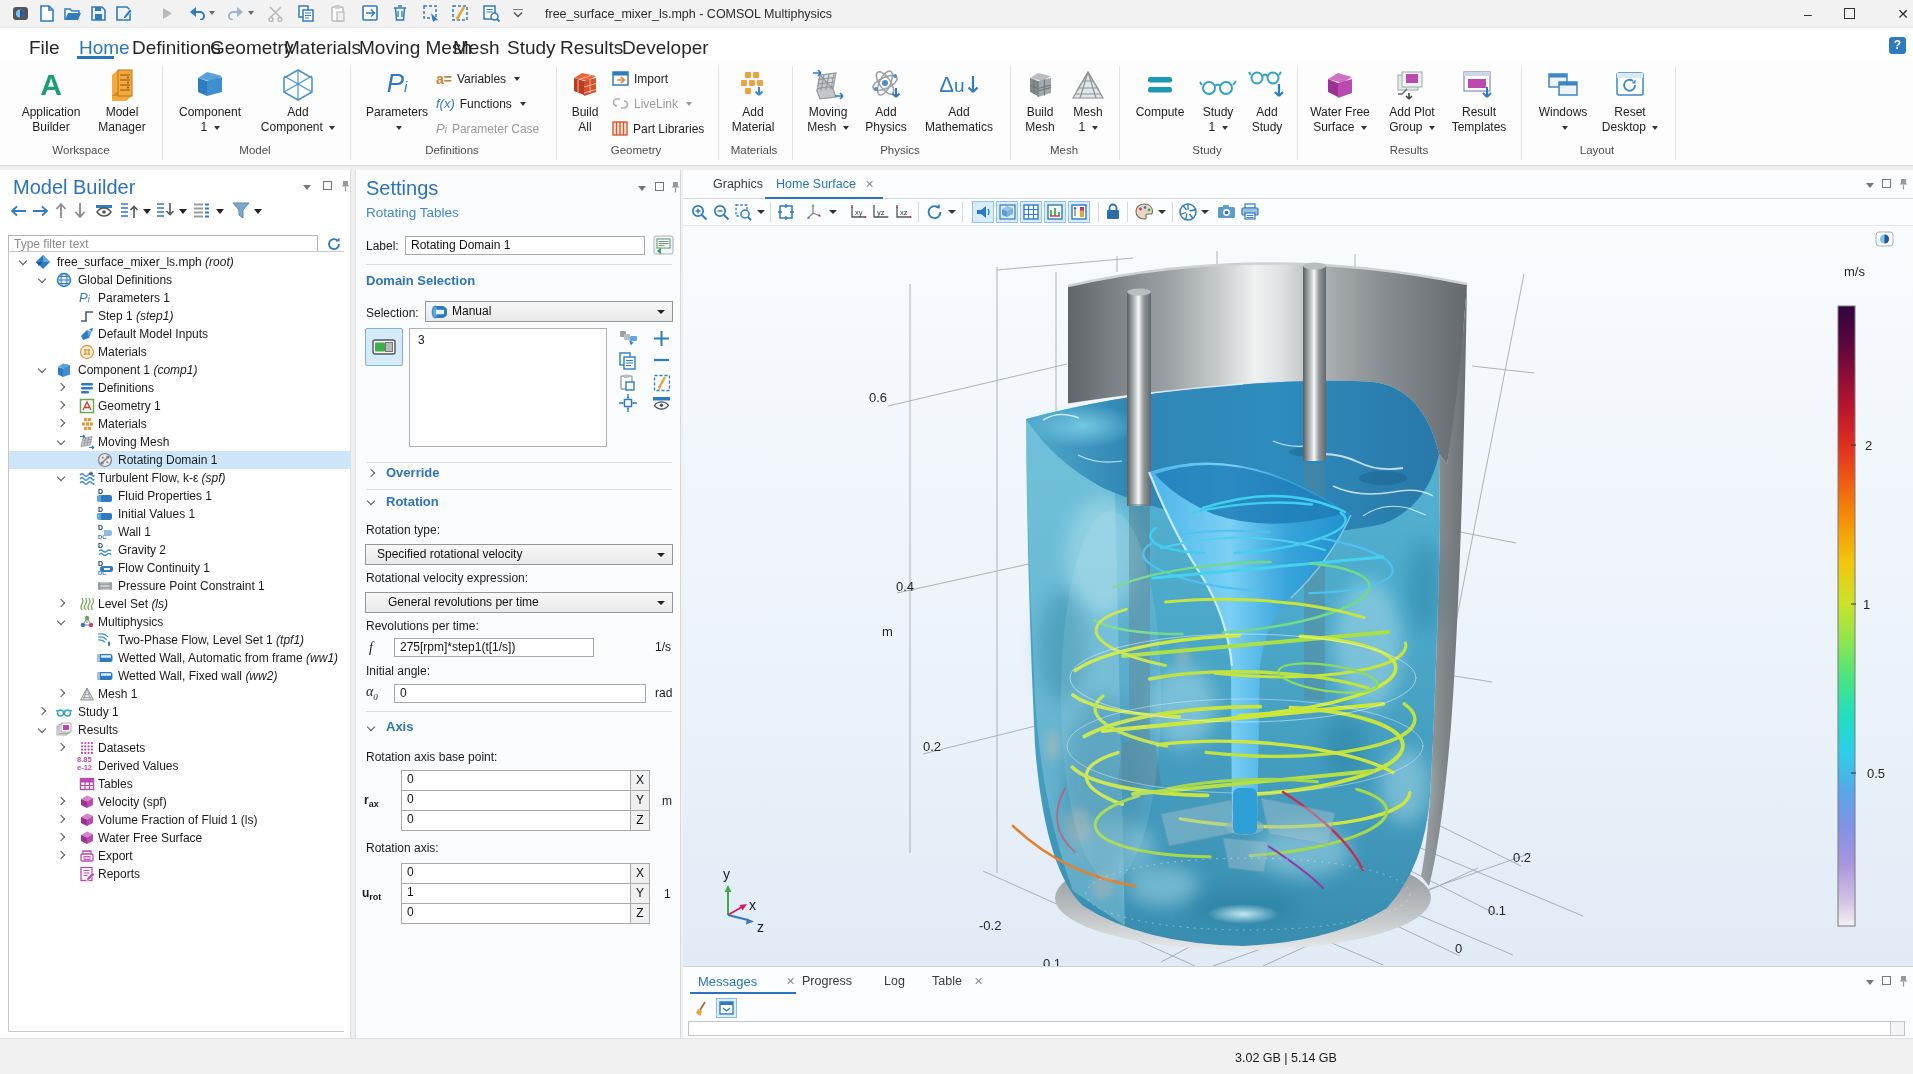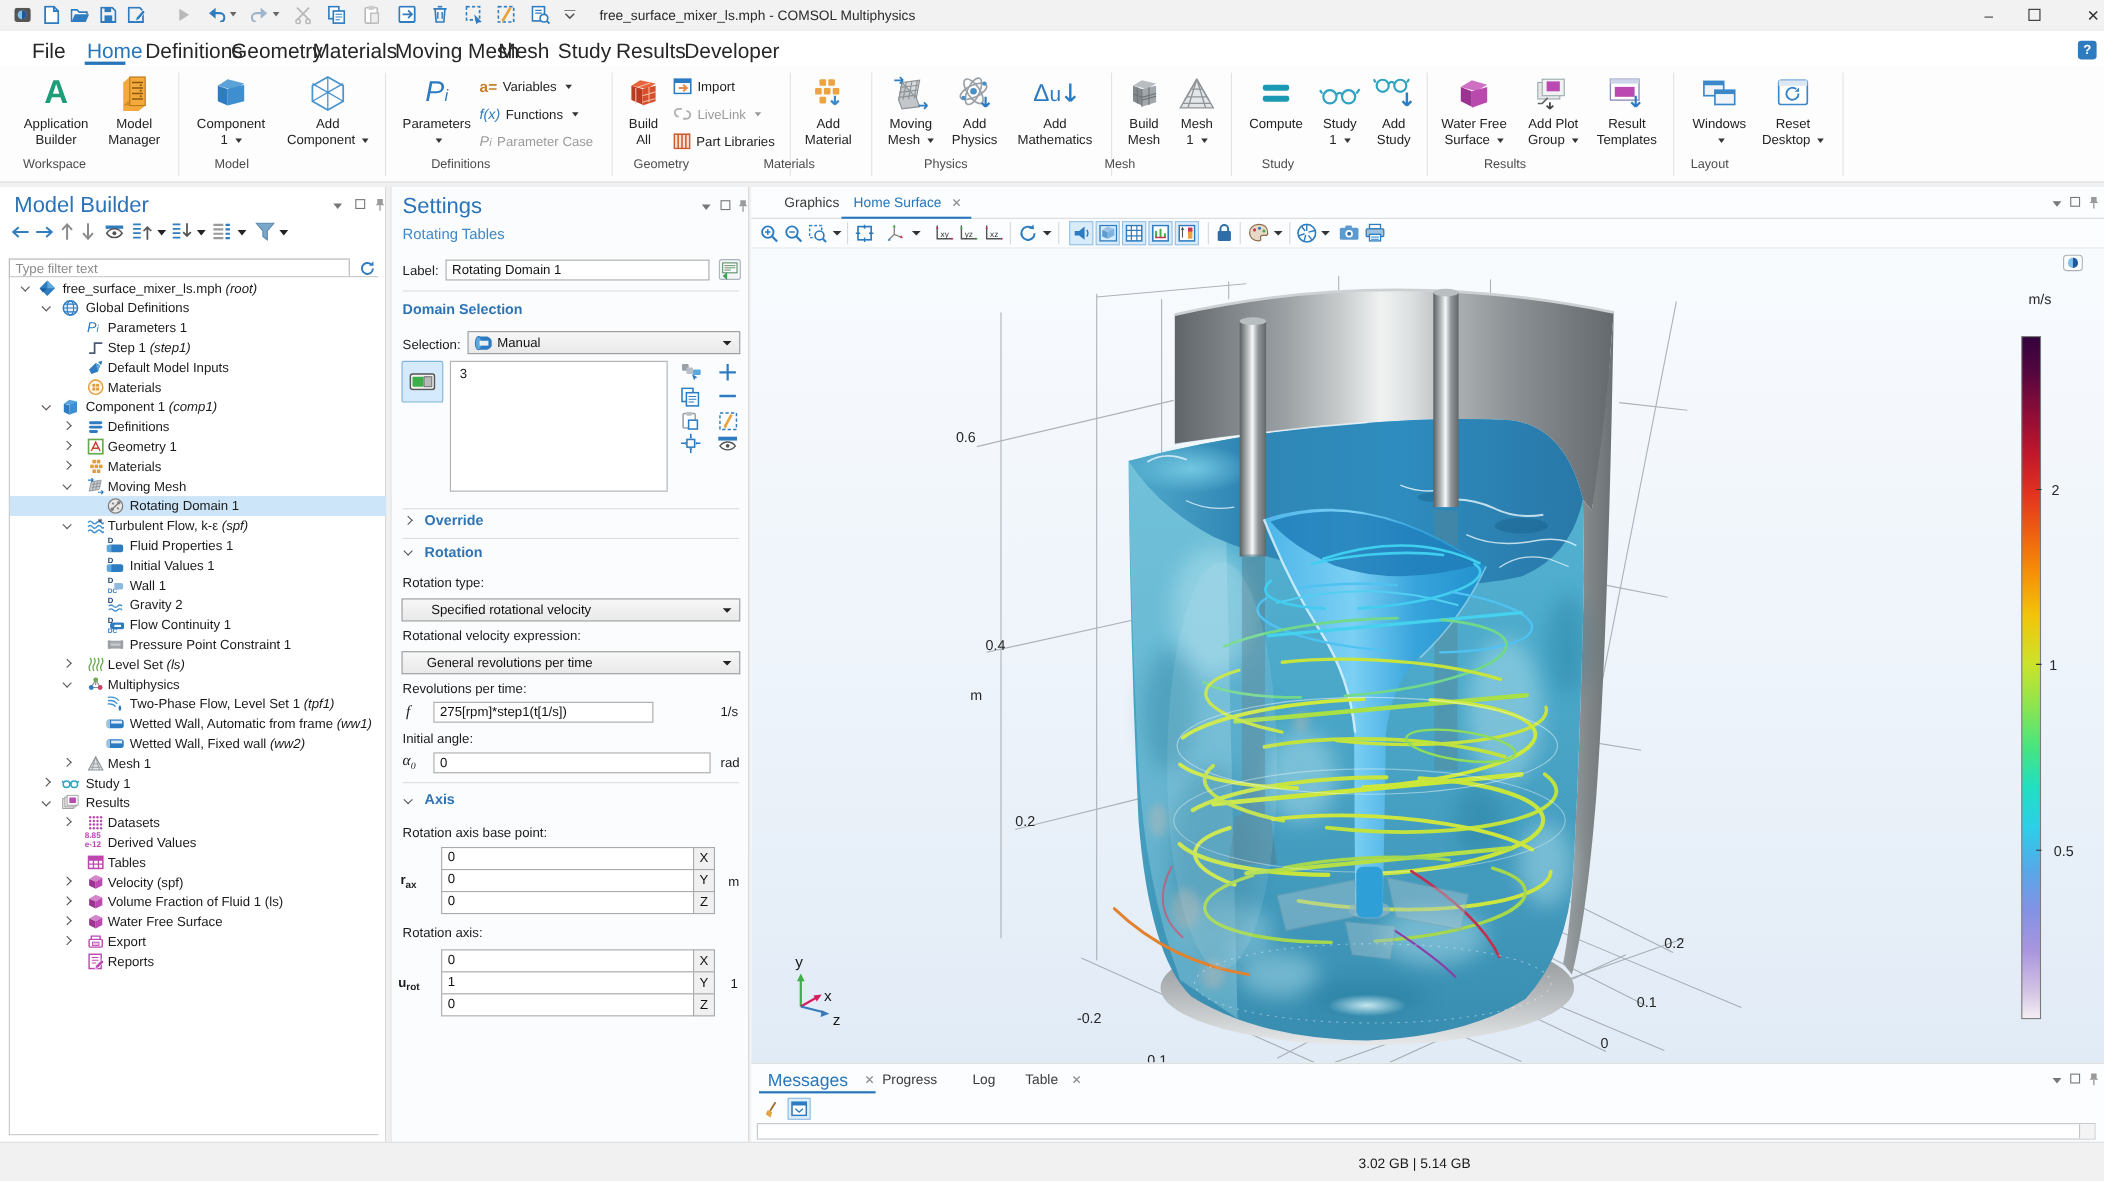--- a/index.html
+++ b/index.html
@@ -1,20 +1,20 @@
 <!DOCTYPE html>
 <html><head>
 <meta charset="utf-8">
 <style>
 *{margin:0;padding:0;box-sizing:border-box}
 html,body{width:1913px;height:1074px;overflow:hidden}
 body{font-family:"Liberation Sans",sans-serif;background:#f0f0f0;position:relative;font-size:12px;color:#1a1a1a}
 .ab{position:absolute}
 svg{display:block}
-.glbl{position:absolute;top:144px;font-size:11.5px;color:#4c4c4c;text-align:left;width:120px;margin-left:-60px}
+.glbl{position:absolute;top:144px;font-size:11.5px;color:#4c4c4c;text-align:center;width:120px;margin-left:-60px}
 .rdiv{position:absolute;top:66px;height:94px;width:1px;background:#e3e3e3}
 .blg{position:absolute;top:67px;width:96px;margin-left:-48px;text-align:center;font-size:12px;color:#222;line-height:15px}
 .blg .bico{height:36px;display:flex;align-items:center;justify-content:center;margin-bottom:2px}
 .bsm{position:absolute;font-size:12px;color:#222;height:17px;display:flex;align-items:center;gap:5px;white-space:nowrap}
 .mi{position:absolute;top:37px;font-size:19px;color:#262626}
 .care{display:inline-block;width:0;height:0;border-left:3.5px solid transparent;border-right:3.5px solid transparent;border-top:4px solid #333;vertical-align:middle;margin-left:3px}
 .chevR{display:inline-block;width:6px;height:6px;border-right:1.6px solid #555;border-bottom:1.6px solid #555;transform:rotate(-45deg)}
 .chevD{display:inline-block;width:6px;height:6px;border-right:1.6px solid #555;border-bottom:1.6px solid #555;transform:rotate(45deg)}
 .trow{position:absolute;left:9px;width:330px;height:18px;line-height:18px;font-size:12px;white-space:nowrap}
 .trow i{font-style:italic}
@@ -782,21 +782,21 @@
         <path d="M9.5 13c-3.5 0-6-2.3-7-3.7C3.5 8 6 5.8 9.5 5.8s6 2.2 7 3.5c-1 1.4-3.5 3.7-7 3.7z" fill="none" stroke="#555" stroke-width="1.3"></path>
         <circle cx="9.5" cy="9.3" r="1.7" fill="#555"></circle>
       </svg>
    <div class="hr" style="top:292px"></div>
    <span class="chevR ab" style="left:12px;top:300px"></span>
       <div class="shdr" style="left:30px;top:295px">Override</div>
    <div class="hr" style="top:319px"></div>
    <span class="chevD ab" style="left:12px;top:328px"></span>
       <div class="shdr" style="left:30px;top:324px">Rotation</div>
    <div class="flbl" style="left:10px;top:353px">Rotation type:</div>
-   <div class="drop" style="left:9px;top:374px;width:308px;height:21px;padding-left:26px">Specified rotational velocity<span class="dc"></span></div>
+   <div class="drop" style="left:9px;top:374px;width:308px;height:21px;padding-left:11px">Specified rotational velocity<span class="dc"></span></div>
    <div class="flbl" style="left:10px;top:401px">Rotational velocity expression:</div>
    <div class="drop" style="left:9px;top:422px;width:308px;height:21px;padding-left:22px">General revolutions per time<span class="dc"></span></div>
    <div class="flbl" style="left:10px;top:449px">Revolutions per time:</div>
    <div class="flbl" style="left:13px;top:470px;font-style:italic;font-family:'Liberation Serif',serif;font-size:14px">f</div>
    <div class="inp" style="left:38px;top:468px;width:200px;height:19px">275[rpm]*step1(t[1/s])</div>
    <div class="flbl" style="left:299px;top:470px">1/s</div>
    <div class="flbl" style="left:10px;top:494px">Initial angle:</div>
    <div class="flbl" style="left:10px;top:514px;font-style:italic;font-family:'Liberation Serif',serif;font-size:14px">α<sub style="font-size:9px">0</sub></div>
    <div class="inp" style="left:38px;top:514px;width:252px;height:19px">0</div>
    <div class="flbl" style="left:299px;top:516px">rad</div>
@@ -1189,21 +1189,21 @@
           <text x="66" y="684" font-size="14" fill="#1a1a1a">x</text>
           <text x="74" y="706" font-size="14" fill="#1a1a1a">z</text>
     </g>
     <g transform="translate(1193,6)">
           <rect x="0" y="0" width="17" height="14" rx="3" fill="#fdfdfd" stroke="#aab0b6"></rect>
           <circle cx="8.5" cy="7" r="4.6" fill="#7ec3e8"></circle>
           <path d="M8.5 2.4a4.6 4.6 0 0 1 0 9.2z" fill="#2456a0"></path>
         </g>
    </svg>
    <div class="ab" style="left:0;top:796px;width:1230px;height:72px;background:#fcfdfe;border-top:1px solid #cfd2d6"></div>
-   <div class="ab" style="left:15px;top:804px;font-size:16px;color:#2776bc">Messages</div>
+   <div class="ab" style="left:15px;top:804px;font-size:13px;color:#2776bc">Messages</div>
    <div class="ab" style="left:103px;top:805px;font-size:11px;color:#8a8a8a">✕</div>
    <div class="ab" style="left:7px;top:822px;width:106px;height:2px;background:#2776bc"></div>
    <div class="ab" style="left:119px;top:804px;font-size:12.5px;color:#3a3a3a">Progress</div>
    <div class="ab" style="left:201px;top:804px;font-size:12.5px;color:#3a3a3a">Log</div>
    <div class="ab" style="left:249px;top:804px;font-size:12.5px;color:#3a3a3a">Table</div>
    <div class="ab" style="left:291px;top:805px;font-size:11px;color:#8a8a8a">✕</div>
    <div class="ab" style="left:1183px;top:810px;width:0;height:0;border-left:4.5px solid transparent;border-right:4.5px solid transparent;border-top:5px solid #777"></div>
    <div class="ab" style="left:1199px;top:806px;width:9px;height:9px;border:1.3px solid #777"></div>
    <div class="ab" style="left:1215px;top:805px;font-size:11px;color:#777">
         <svg width="11" height="12" viewBox="0 0 11 12">

